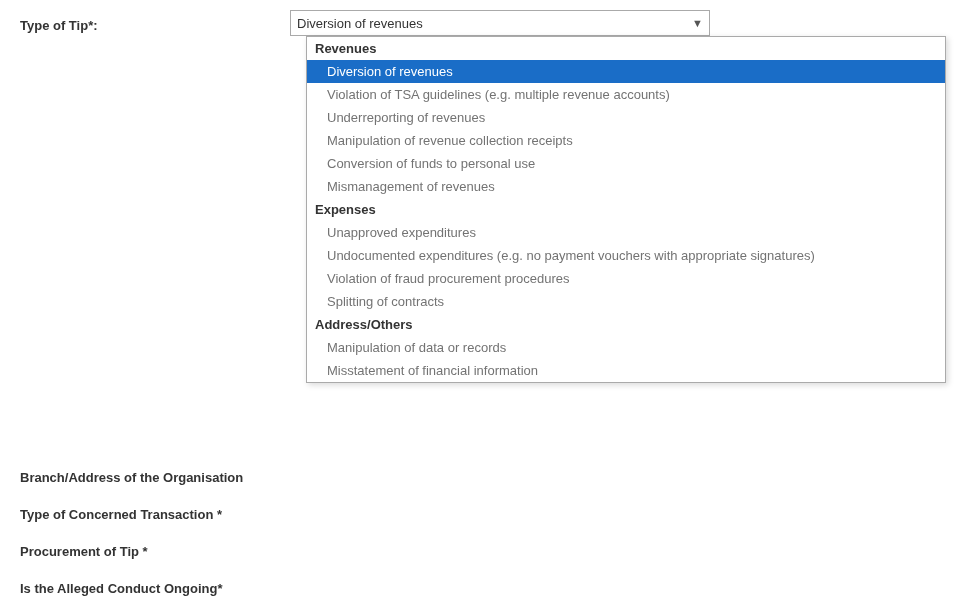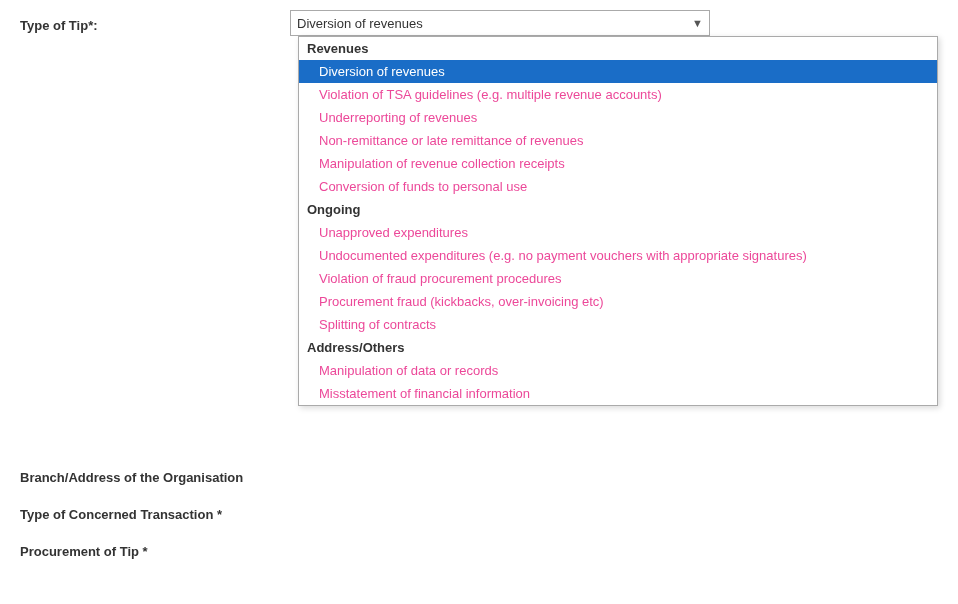--- a/index.html
+++ b/index.html
@@ -47,21 +47,21 @@
       cursor: pointer;
       color: #333;
     }
     .select-display .arrow {
       font-size: 11px;
       color: #555;
     }
     .dropdown-menu {
       position: absolute;
       top: 26px;
-      left: 8px;
+      left: 16px;
       width: 640px;
       border: 1px solid #aaa;
       background: #fff;
       z-index: 100;
       box-shadow: 2px 2px 6px rgba(0,0,0,0.15);
     }
     .dropdown-scroll {
       max-height: 420px;
       overflow-y: scroll;
     }
@@ -80,21 +80,21 @@
       font-weight: bold;
       font-size: 13px;
       padding: 4px 8px;
       color: #333;
       background: #fff;
     }
     .dropdown-item {
       padding: 4px 20px;
       font-size: 13px;
       cursor: pointer;
-      color: #ec4899;
+      color: #737373;
       white-space: nowrap;
     }
     .dropdown-item.selected {
       background: #1a6dc7;
       color: #fff;
     }
   </style>
 </head>
 <body>
 
@@ -107,28 +107,27 @@
         <span>Diversion of revenues</span>
         <span class="arrow">▼</span>
       </div>
 
       <div class="dropdown-menu">
         <div class="dropdown-scroll">
         <div class="dropdown-group-label">Revenues</div>
             <div class="dropdown-item selected">Diversion of revenues</div>
             <div class="dropdown-item">Violation of TSA guidelines (e.g. multiple revenue accounts)</div>
             <div class="dropdown-item">Underreporting of revenues</div>
-            <div class="dropdown-item">Non-remittance or late remittance of revenues</div>
             <div class="dropdown-item">Manipulation of revenue collection receipts</div>
             <div class="dropdown-item">Conversion of funds to personal use</div>
-            <div class="dropdown-group-label">Ongoing</div>
+            <div class="dropdown-item">Mismanagement of revenues</div>
+            <div class="dropdown-group-label">Expenses</div>
             <div class="dropdown-item">Unapproved expenditures</div>
             <div class="dropdown-item">Undocumented expenditures (e.g. no payment vouchers with appropriate signatures)</div>
             <div class="dropdown-item">Violation of fraud procurement procedures</div>
-            <div class="dropdown-item">Procurement fraud (kickbacks, over-invoicing etc)</div>
             <div class="dropdown-item">Splitting of contracts</div>
             <div class="dropdown-group-label">Address/Others</div>
             <div class="dropdown-item">Manipulation of data or records</div>
             <div class="dropdown-item">Misstatement of financial information</div>
           </div>
       </div>
     </div>
   </div>
 
   <div class="form-row" style="margin-top: 430px;">
@@ -142,14 +141,19 @@
     <div class="form-control-wrap">
     </div>
   </div>
 
   <div class="form-row">
     <div class="form-label">Procurement of Tip *</div>
     <div class="form-control-wrap">
     </div>
   </div>
 
+  <div class="form-row">
+    <div class="form-label">Is the Alleged Conduct Ongoing*</div>
+    <div class="form-control-wrap">
+    </div>
+  </div>
 
 </div>
 
 </body></html>

